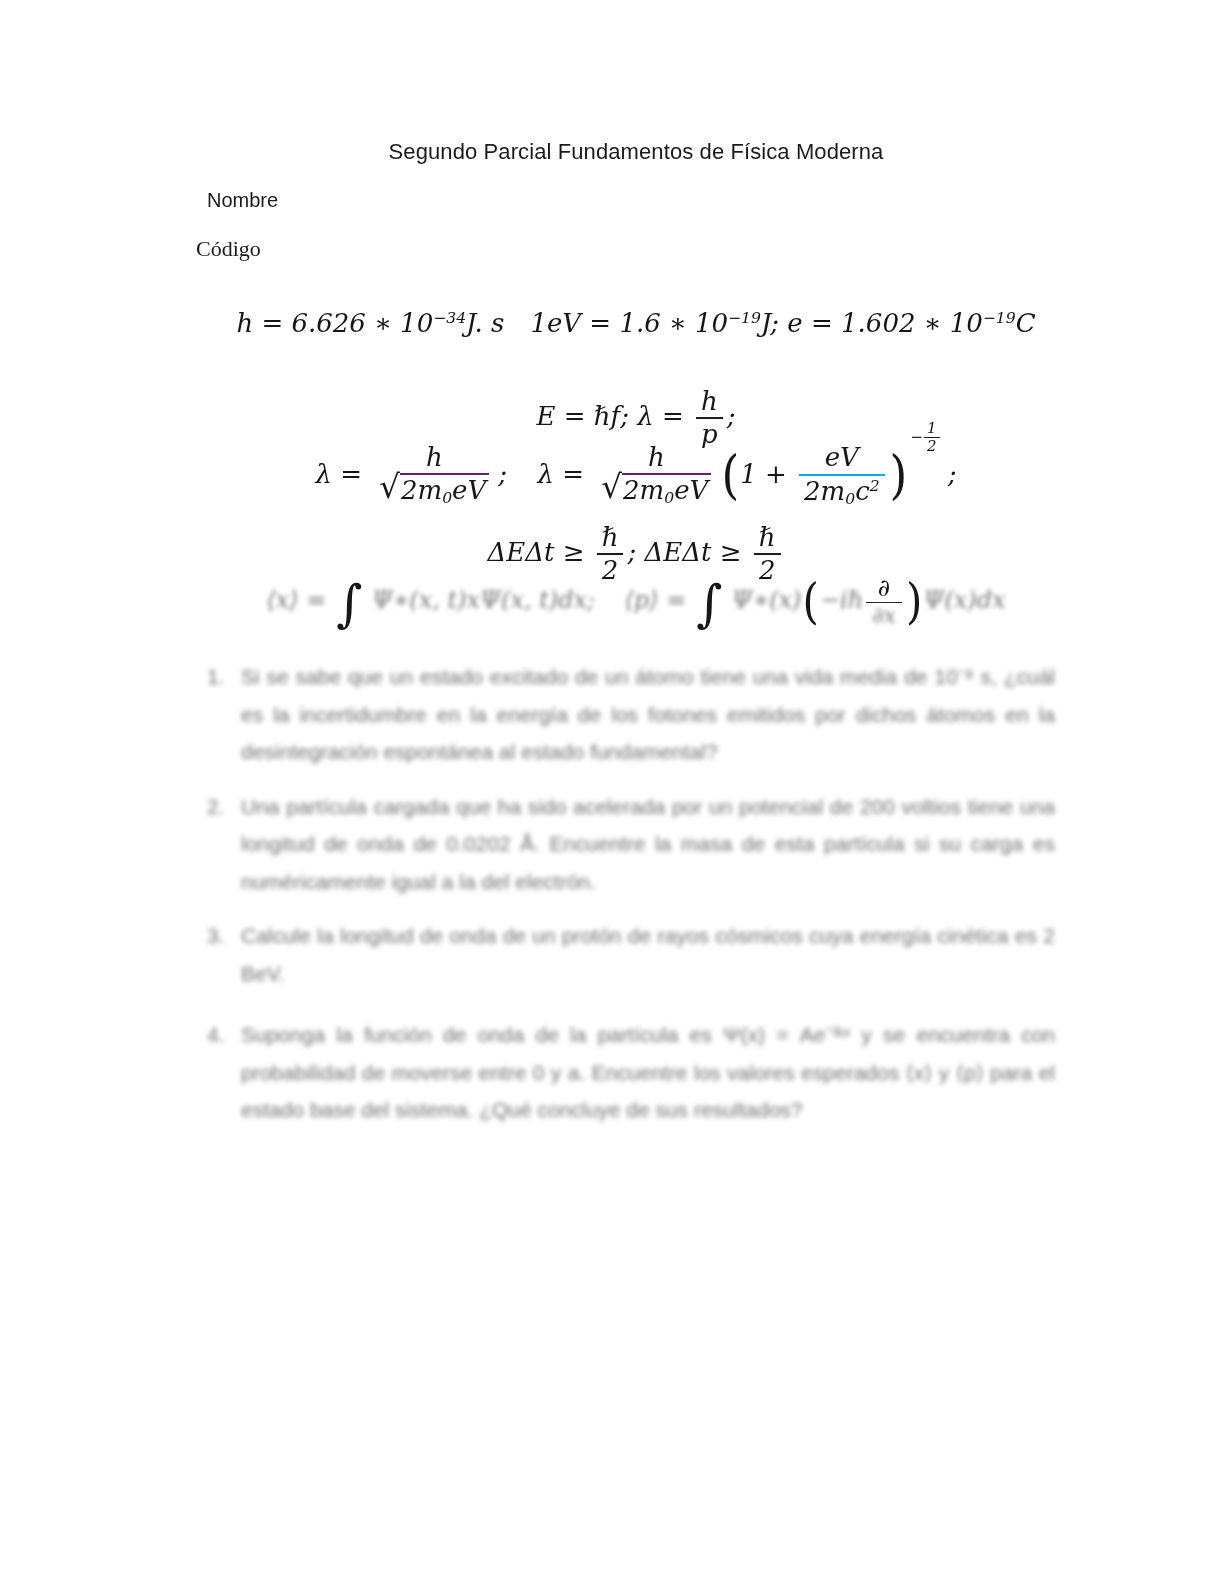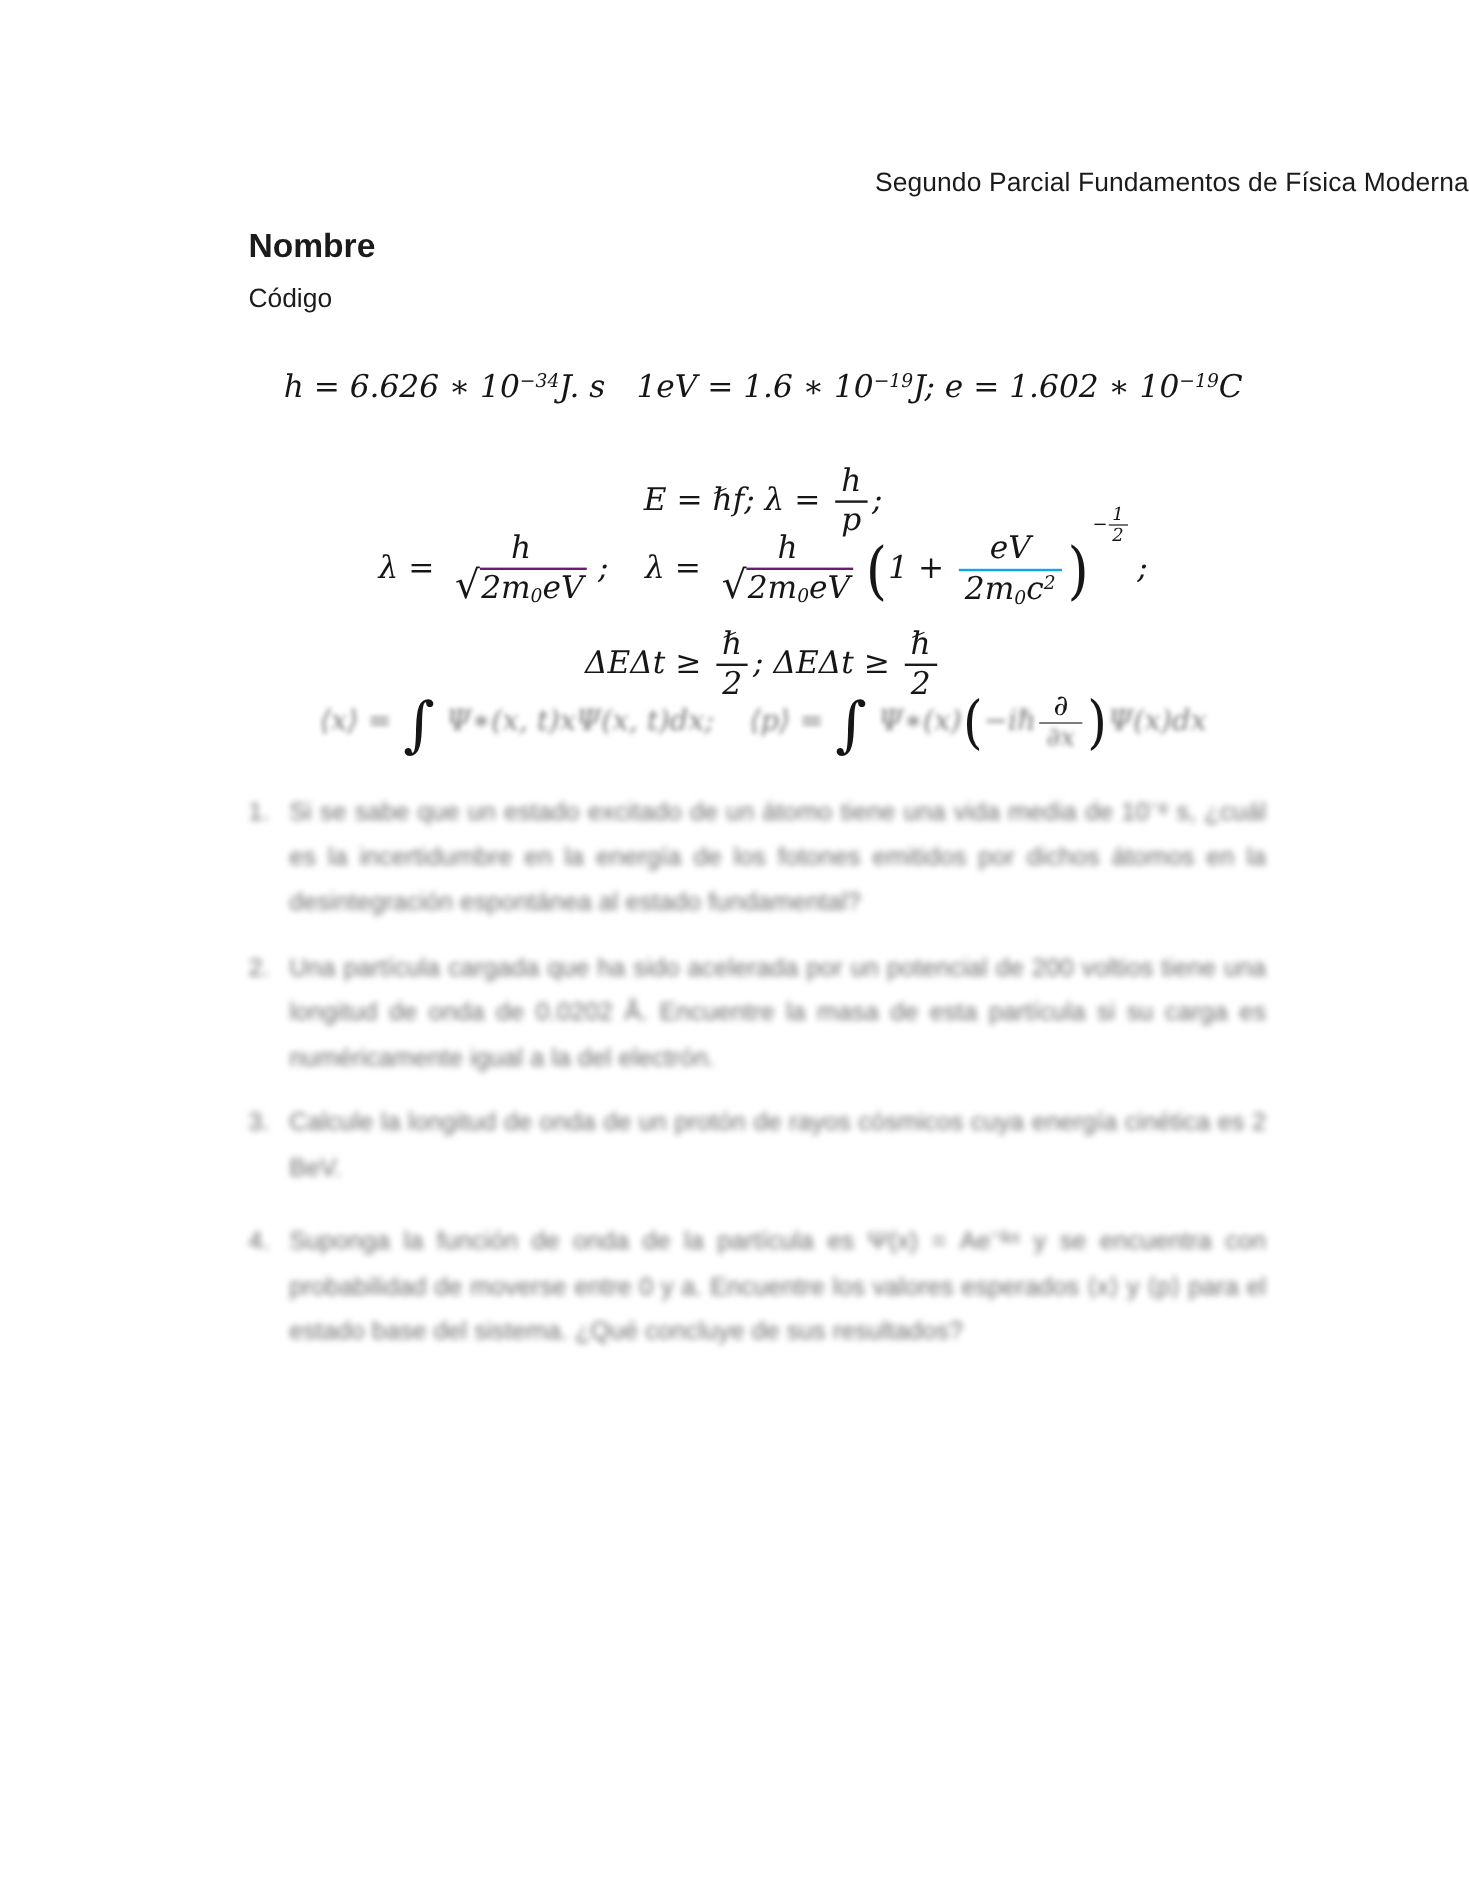--- a/index.html
+++ b/index.html
@@ -2,23 +2,23 @@
 <html><head>
 <meta charset="utf-8">
 <style>
   html,body{margin:0;padding:0;}
   body{
     width:1224px;height:1584px;background:#ffffff;position:relative;overflow:hidden;
     font-family:"Liberation Sans",sans-serif;color:#1b1b1b;
     -webkit-font-smoothing:antialiased;
   }
   .abs{position:absolute;}
-  .title{top:139px;left:48px;width:1176px;text-align:right;font-size:22px;letter-spacing:.1px;}
-  .field-nombre{top:189px;left:207px;font-size:28px;font-weight:bold;}
-  .field-codigo{top:236px;left:207px;font-size:22px;}
+  .title{top:139px;left:48px;width:1176px;text-align:center;font-size:22px;letter-spacing:.1px;}
+  .field-nombre{top:189px;left:207px;font-size:20px;}
+  .field-codigo{top:236px;left:196px;font-size:22px;font-family:Liberation Serif, serif;}
 
   
   .fline{position:absolute;left:48px;width:1176px;text-align:center;white-space:nowrap;
          font-family:"DejaVu Serif","DejaVu Sans",serif;font-style:italic;color:#161616;}
   .lineA{top:308px;font-size:26px;text-align:center;}
   .lineB{top:388px;font-size:26px;}
   .lineC{top:444px;font-size:26px;}
   .lineD{top:524px;font-size:26px;}
   .lineE{top:576px;font-size:24px;}
   sup.msup{font-size:0.60em;vertical-align:0.55em;letter-spacing:0;}

